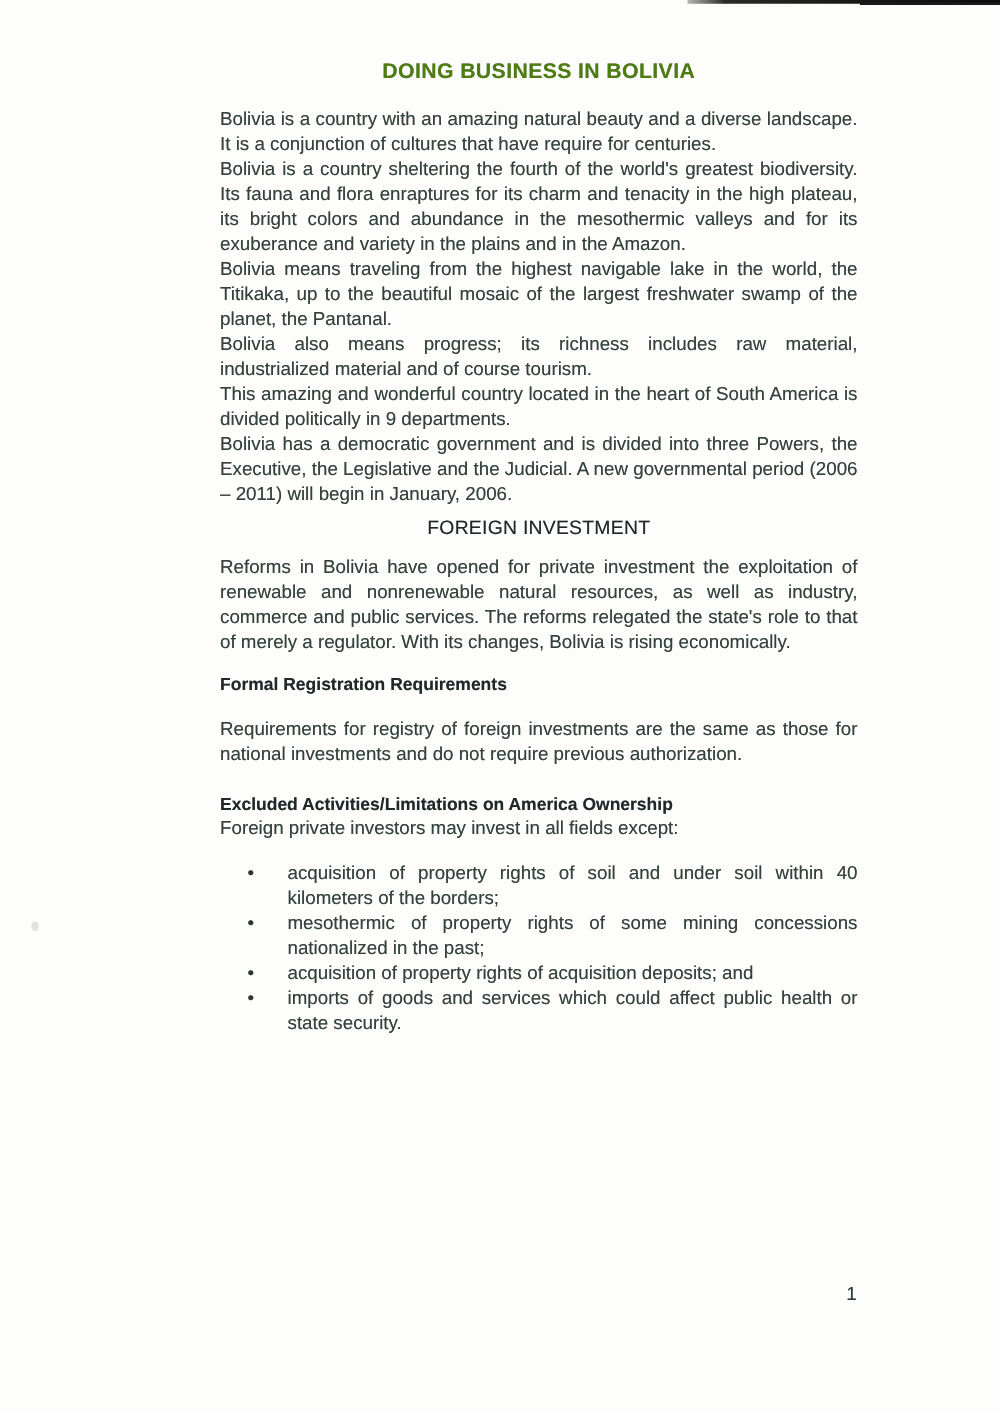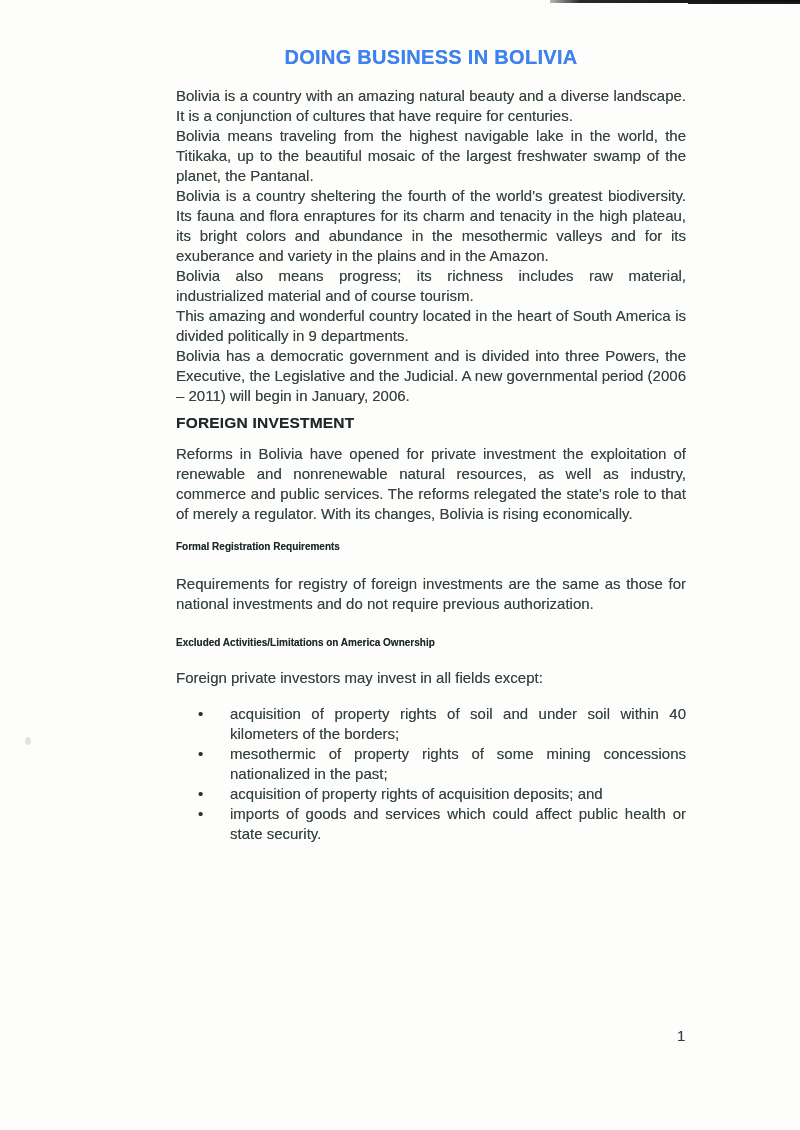--- a/index.html
+++ b/index.html
@@ -48,59 +48,60 @@
     top: 0;
     width: 510px;
     color: #35413d;
     font-size: 15px;
     line-height: 20px;
     text-shadow: 0 0 0.5px rgba(45, 65, 60, 0.55);
   }
   .doc-title {
     margin: 48px 0 0 0;
     text-align: center;
-    font-size: 20px;
+    font-size: 17px;
     line-height: 18px;
     font-weight: bold;
-    color: #3b82f6;
+    color: #4d7c0f;
     letter-spacing: 0.3px;
   }
   .body-par {
     margin: 0;
     text-align: justify;
   }
   .first-par {
     margin-top: 20px;
   }
   .section-heading {
     margin: 8px 0 0 0;
     font-size: 15.5px;
     line-height: 18px;
-    font-weight: bold;
+    font-weight: normal;
     color: #20282a;
     letter-spacing: 0.2px;
+    text-align: center;
   }
   .after-heading {
     margin-top: 12px;
   }
   .sub-heading {
     margin: 14px 0 0 0;
-    font-size: 10px;
+    font-size: 14px;
     line-height: 18px;
     font-weight: bold;
     color: #20282a;
   }
   .sub-heading-2 {
     margin-top: 20px;
   }
   .after-subheading {
     margin-top: 18px;
   }
   .after-subheading-2 {
-    margin-top: 16px;
+    margin-top: 1px;
   }
   .bullets {
     list-style: none;
     margin: 16px 0 0 0;
     padding: 0;
   }
   .bullets li {
     display: flex;
     align-items: flex-start;
   }
@@ -131,22 +132,22 @@
 
   <div class="scan-bar"></div>
   <div class="scan-bar-thick"></div>
   <div class="speck"></div>
 
   <div class="content">
 
     <h1 class="doc-title">DOING BUSINESS IN BOLIVIA</h1>
 
     <p class="body-par first-par">Bolivia is a country with an amazing natural beauty and a diverse landscape. It is a conjunction of cultures that have require for centuries.</p>
+    <p class="body-par">Bolivia is a country sheltering the fourth of the world's greatest biodiversity. Its fauna and flora enraptures for its charm and tenacity in the high plateau, its bright colors and abundance in the mesothermic valleys and for its exuberance and variety in the plains and in the Amazon.</p>
     <p class="body-par">Bolivia means traveling from the highest navigable lake in the world, the Titikaka, up to the beautiful mosaic of the largest freshwater swamp of the planet, the Pantanal.</p>
-    <p class="body-par">Bolivia is a country sheltering the fourth of the world's greatest biodiversity. Its fauna and flora enraptures for its charm and tenacity in the high plateau, its bright colors and abundance in the mesothermic valleys and for its exuberance and variety in the plains and in the Amazon.</p>
     <p class="body-par">Bolivia also means progress; its richness includes raw material, industrialized material and of course tourism.</p>
     <p class="body-par">This amazing and wonderful country located in the heart of South America is divided politically in 9 departments.</p>
     <p class="body-par">Bolivia has a democratic government and is divided into three Powers, the Executive, the Legislative and the Judicial. A new governmental period (2006 – 2011) will begin in January, 2006.</p>
 
     <h2 class="section-heading">FOREIGN INVESTMENT</h2>
     <p class="body-par after-heading">Reforms in Bolivia have opened for private investment the exploitation of renewable and nonrenewable natural resources, as well as industry, commerce and public services. The reforms relegated the state's role to that of merely a regulator. With its changes, Bolivia is rising economically.</p>
 
     <h3 class="sub-heading">Formal Registration Requirements</h3>
     <p class="body-par after-subheading">Requirements for registry of foreign investments are the same as those for national investments and do not require previous authorization.</p>
 

